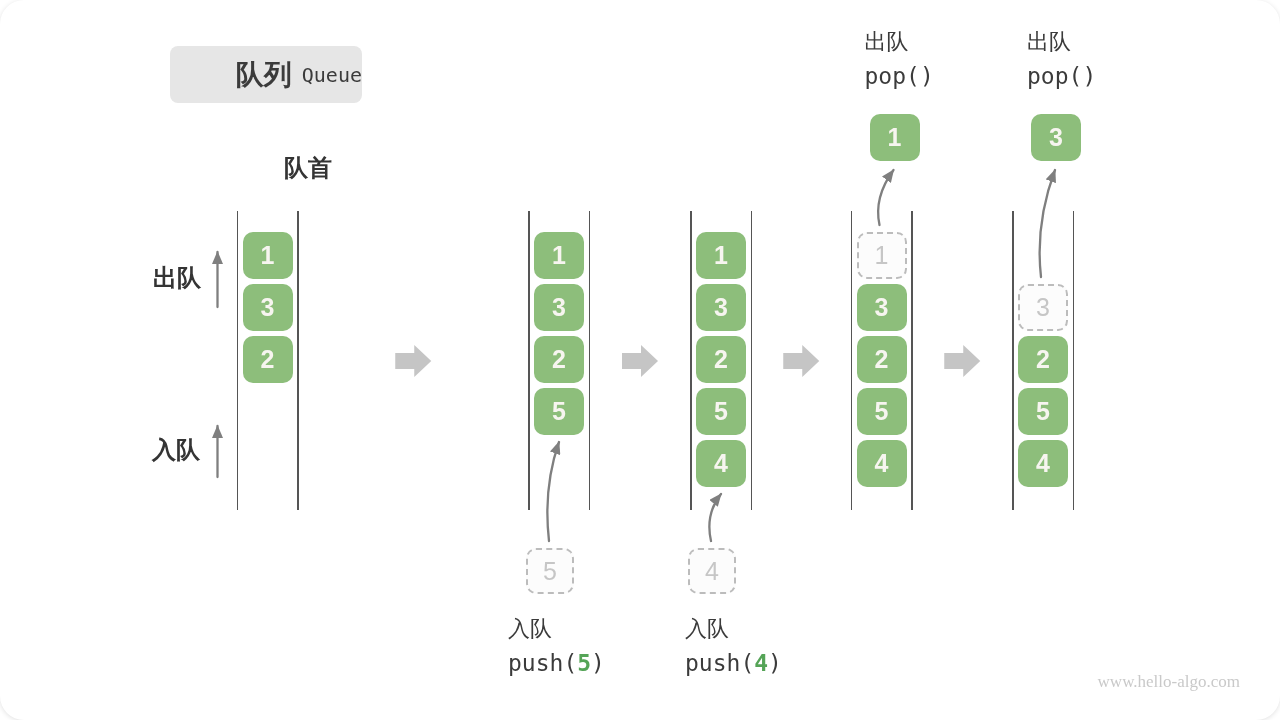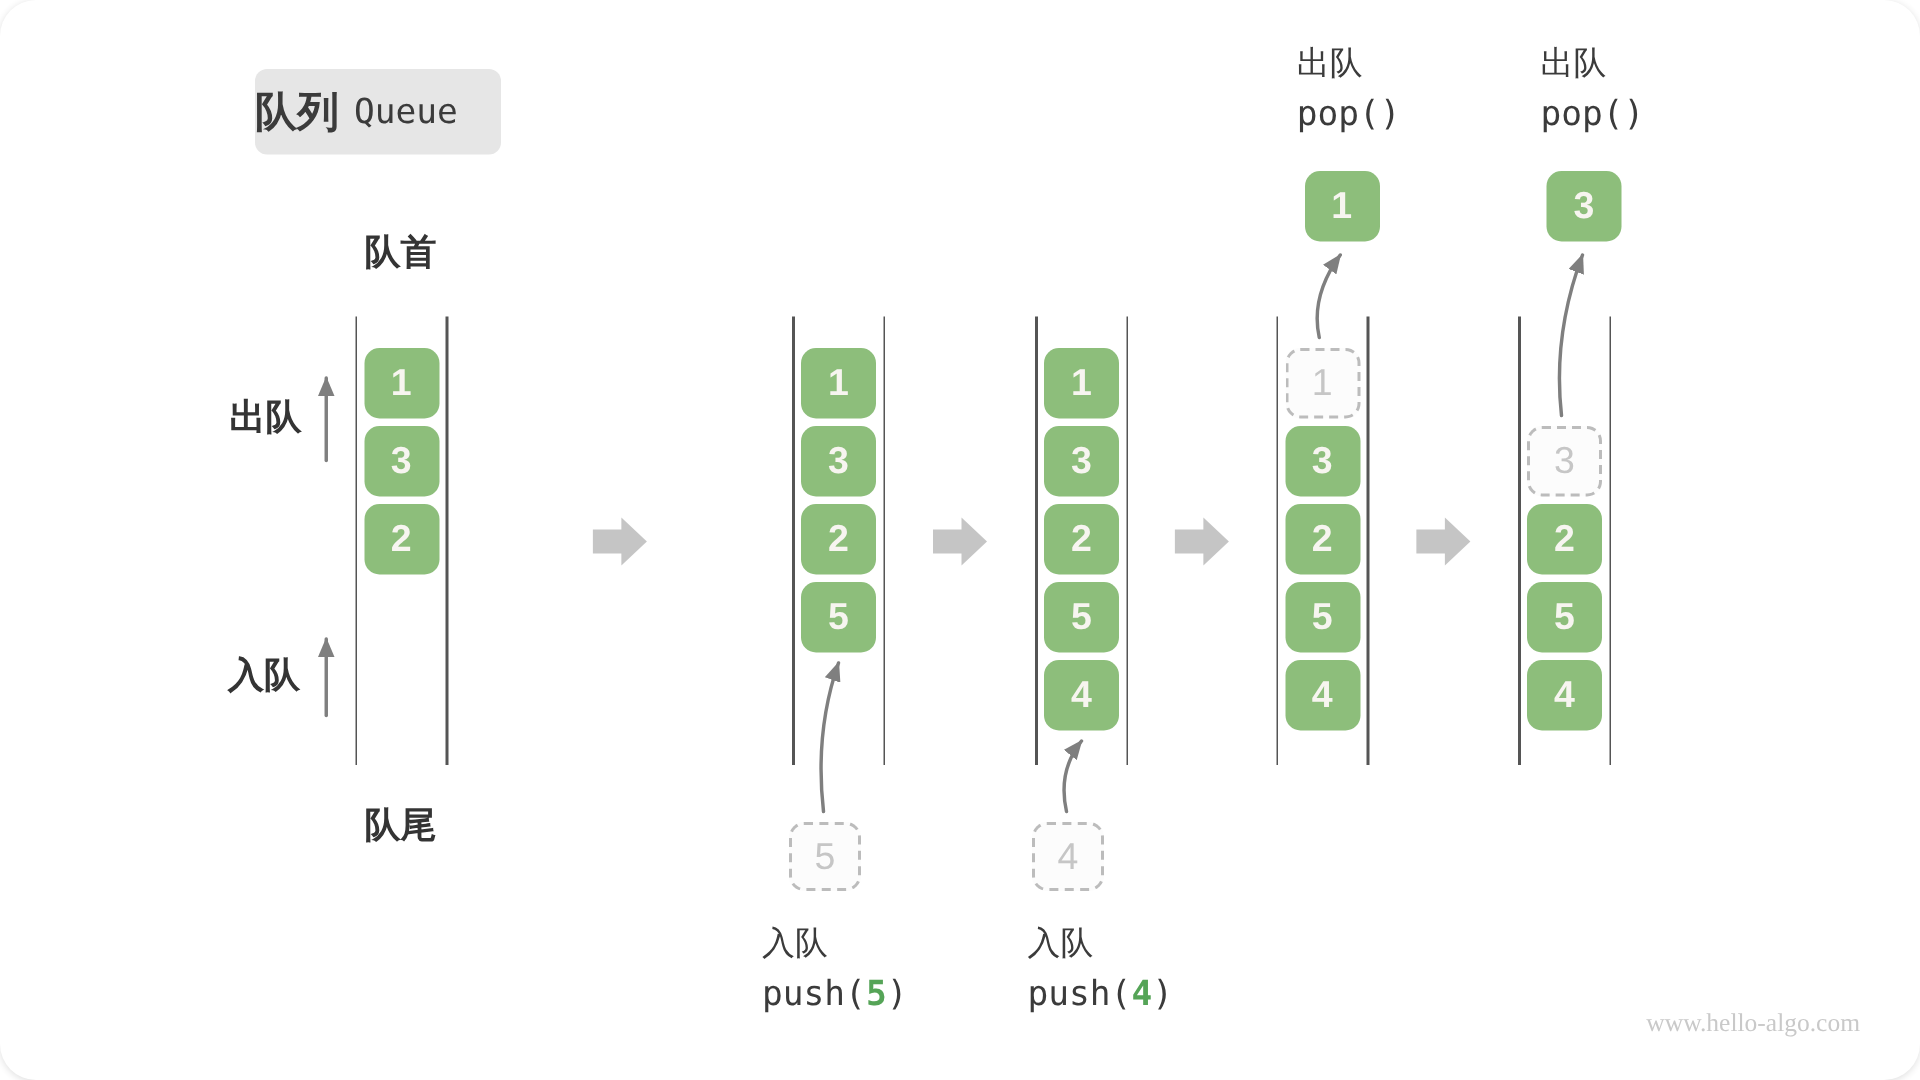--- a/index.html
+++ b/index.html
@@ -4,28 +4,28 @@
 <style>
   html,body{margin:0;padding:0;background:#ffffff;}
   .canvas{
     position:relative;width:1280px;height:720px;background:#fff;
     border-radius:24px;box-shadow:0 1px 5px rgba(0,0,0,.12);
     overflow:hidden;
     font-family:"Liberation Sans","DejaVu Sans",sans-serif;
     color:var(--dark-text,#3b3b3b);
   }
   .title-badge{
-    position:absolute;left:170px;top:46px;width:164px;height:57px;
+    position:absolute;left:170px;top:46px;width:192px;height:57px;
     background:var(--title-bg,#e6e6e6);border-radius:8px;
-    display:flex;align-items:center;justify-content:flex-start;gap:10px;
+    display:flex;align-items:center;justify-content:flex-end;gap:10px;
   }
   .title-zh{font-size:28px;font-weight:700;color:var(--dark-text,#3b3b3b);}
-  .title-en{font-family:"DejaVu Sans Mono","Liberation Mono",monospace;font-size:23px;color:var(--dark-text,#3b3b3b);}
+  .title-en{font-family:"DejaVu Sans Mono","Liberation Mono",monospace;font-size:20px;color:var(--dark-text,#3b3b3b);}
   .qlabel{
-    position:absolute;width:130px;text-align:center;
+    position:absolute;width:130px;text-align:right;
     font-size:24px;font-weight:700;color:#343434;
   }
   .side-label{position:absolute;font-size:24px;font-weight:700;color:#343434;}
   .wall{position:absolute;width:1.5px;background:var(--wall,#555);}
   .cell{
     position:absolute;width:50px;height:47px;border-radius:10px;
     display:flex;align-items:center;justify-content:center;
     font-size:25px;font-weight:700;box-sizing:border-box;
   }
   .cell.filled{background:var(--cell-green,#8dbe7b);color:var(--cell-text,#f7f5f0);}
@@ -51,21 +51,20 @@
 <body>
 
 <div class="canvas">
 
   <div class="title-badge">
     <span class="title-zh">队列</span>
     <span class="title-en">Queue</span>
   </div>
 
   <div class="qlabel" style="left:202px;top:152px;">队首</div>
-  <div class="qlabel" style="left:202px;top:534px;">队尾</div>
 
   <div class="side-label" style="left:153px;top:262px;">出队</div>
   <div class="side-label" style="left:152px;top:434px;">入队</div>
 
   <svg id="arrow-layer" width="1280" height="720">
       <defs>
         <marker id="ah" markerUnits="userSpaceOnUse" markerWidth="14" markerHeight="11" refX="12" refY="5.5" orient="auto">
           <path d="M0,0 L13,5.5 L0,11 z" fill="#7f7f7f"></path>
         </marker>
       </defs>

